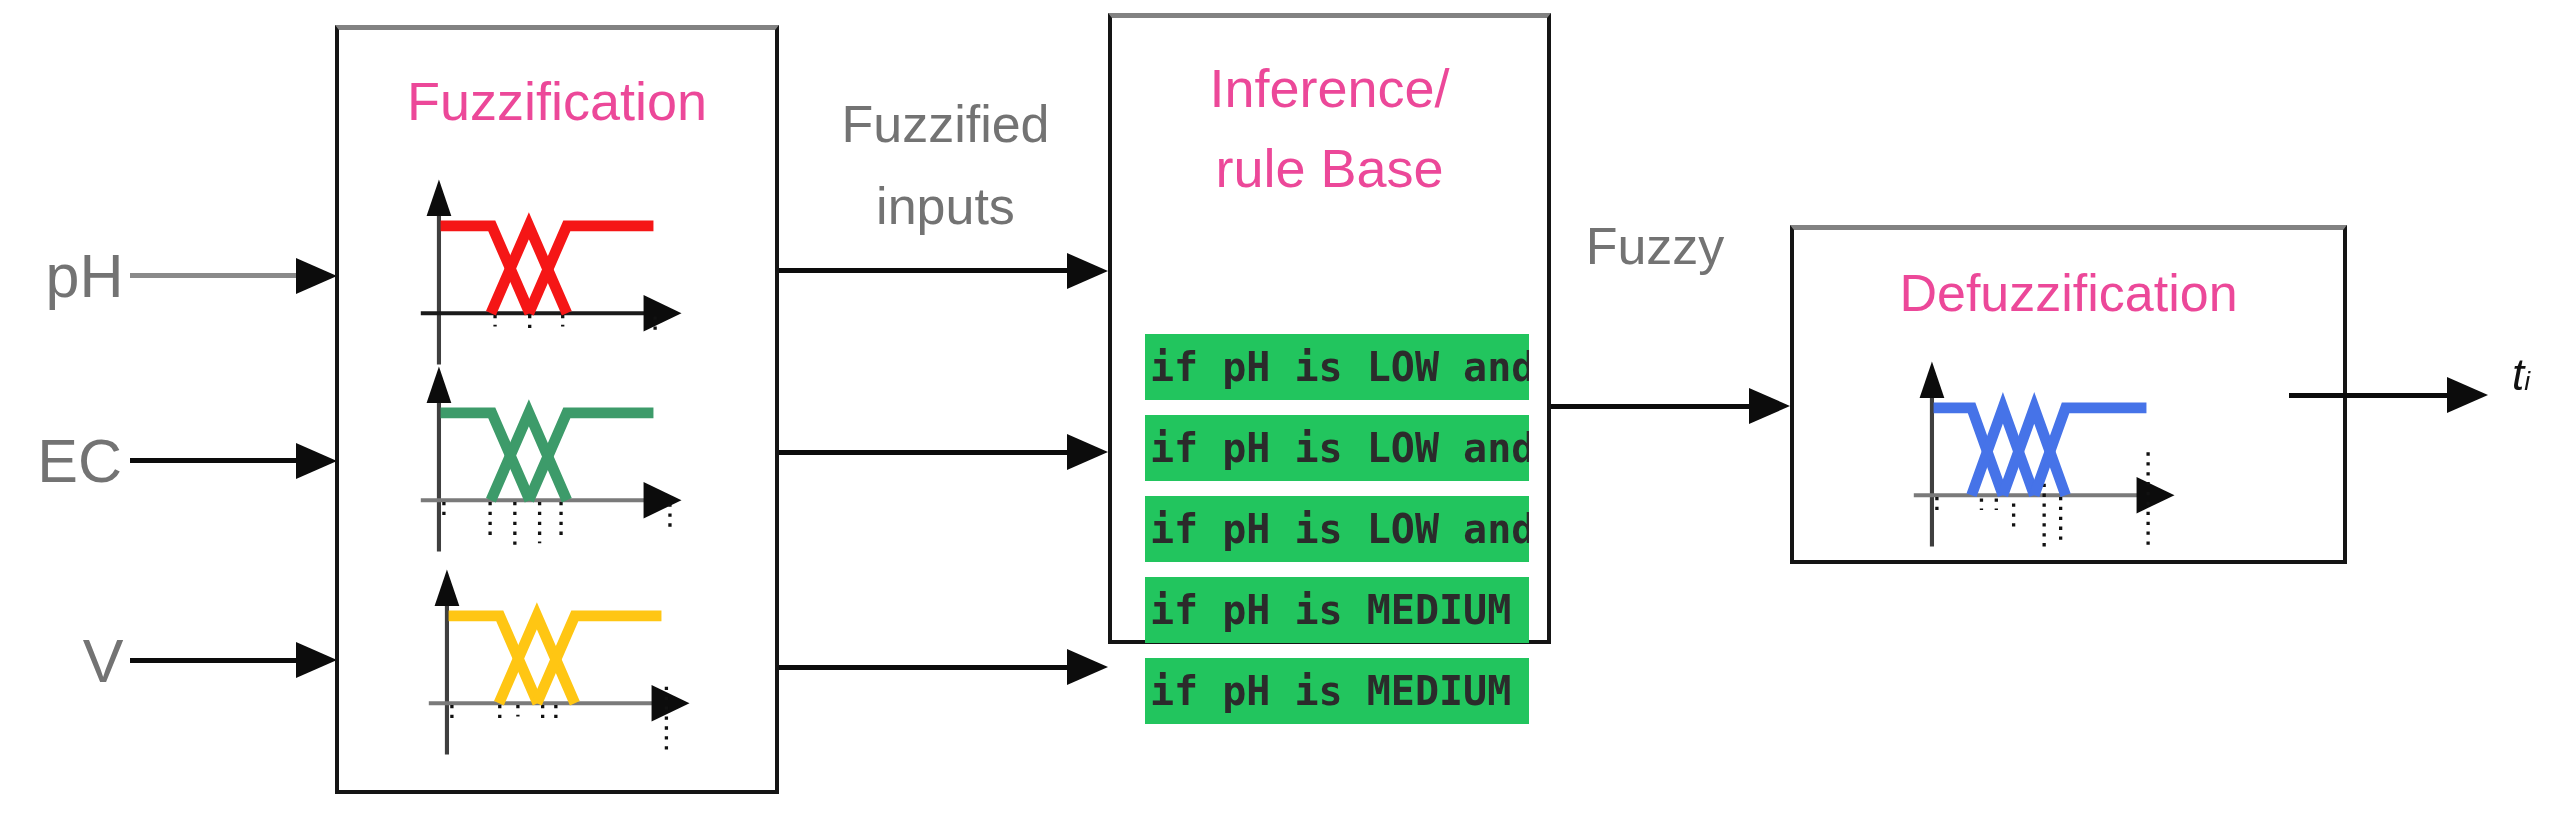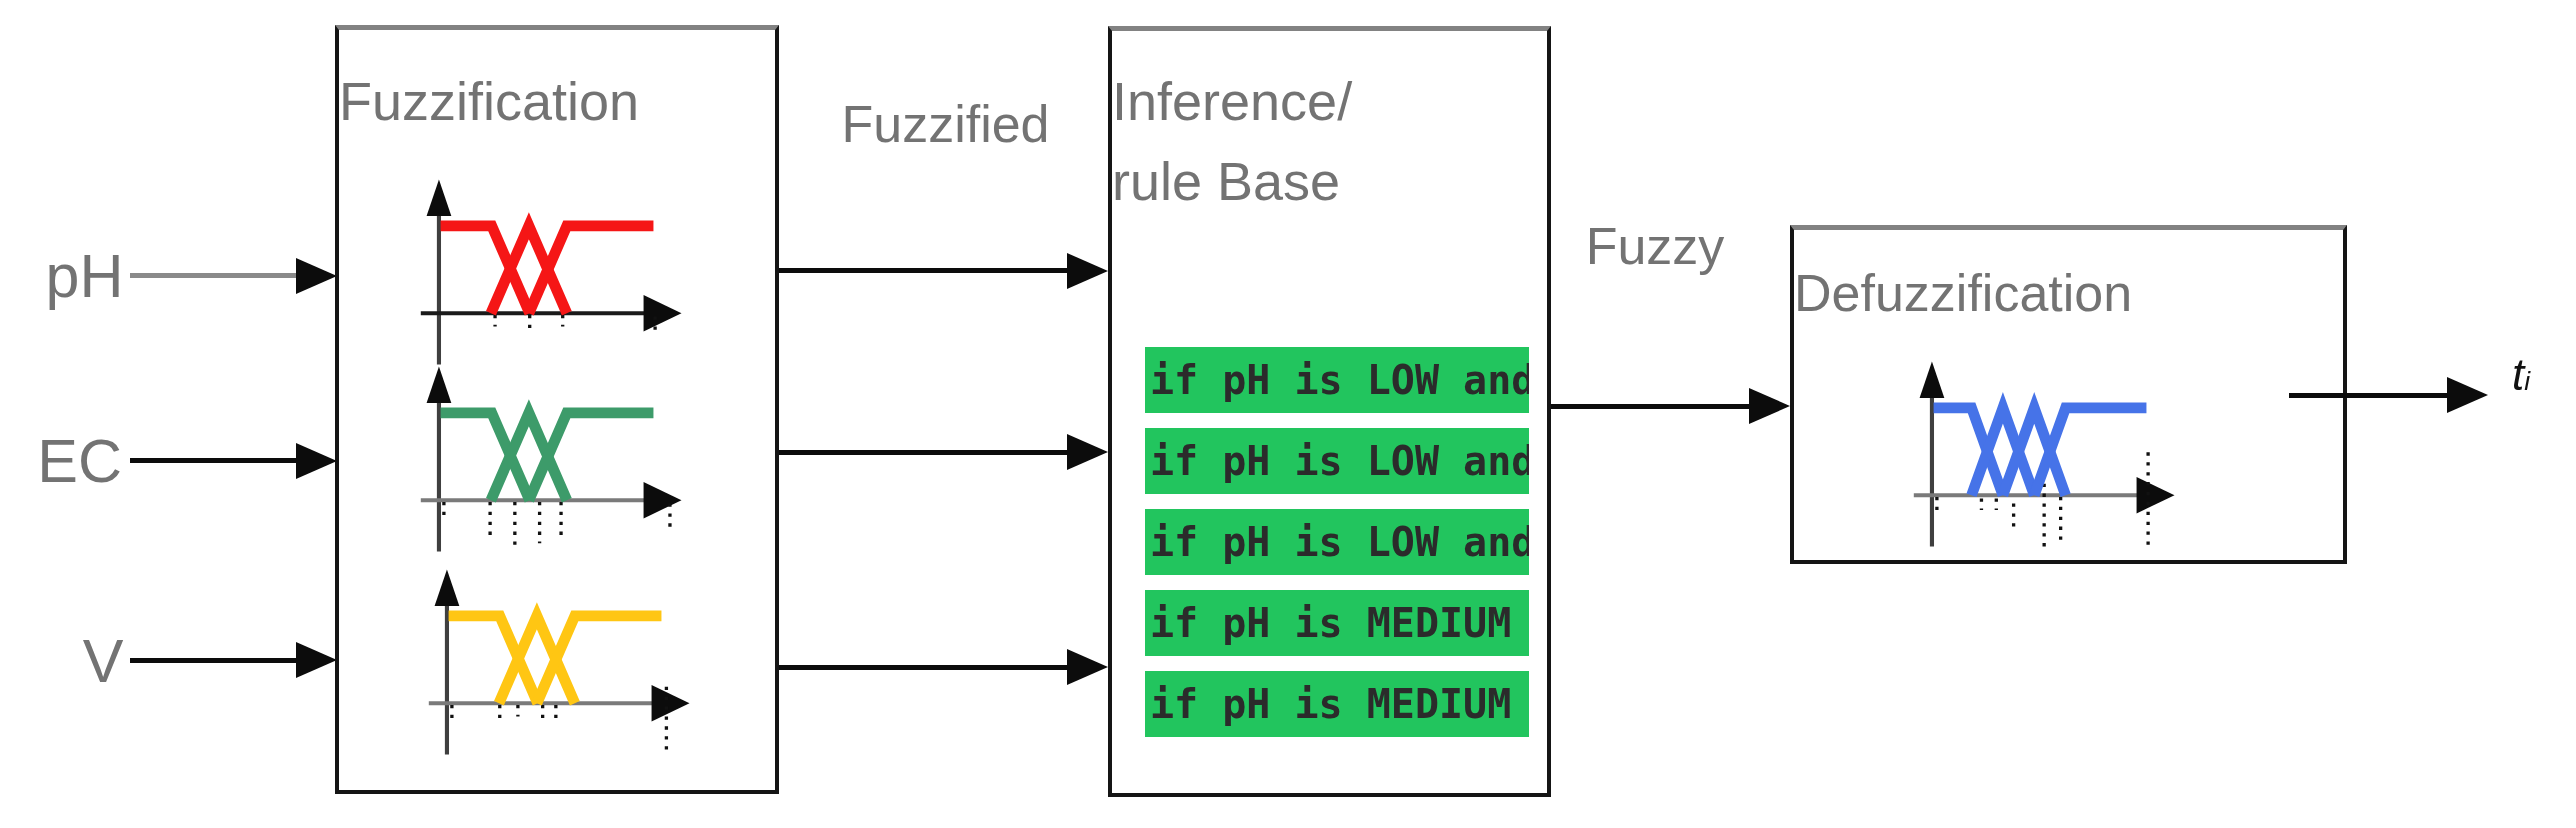--- a/index.html
+++ b/index.html
@@ -38,23 +38,24 @@
   }
   
   .box{
     position:absolute;
     border:4.1px solid #151515;
     border-top:5.8px solid #828282;
     background:#ffffff;
     box-sizing:border-box;
   }
   .box-title{
+    text-align:center;
     font-size:54px;
     line-height:80px;
-    color:#737373;
+    color:#ec4899;
     white-space:nowrap;
   }
   
   .rules{position:absolute;left:33px;right:18px;top:316px;}
   .rule-row{
     height:66px;
     margin-bottom:15px;
     background:#22c55e;
     overflow:hidden;
     white-space:nowrap;
@@ -150,36 +151,37 @@
     <line class="drop" x1="152" y1="172" x2="152" y2="192"></line>
     <line class="drop" x1="168" y1="172" x2="168" y2="192"></line>
     <line class="drop" x1="302" y1="150" x2="302" y2="232"></line>
     <path class="curve" d="M 38 64 L 100 64 L 146 170" stroke="#ffc613"></path>
     <path class="curve" d="M 99 170 L 145 64 L 191 170" stroke="#ffc613"></path>
     <path class="curve" d="M 145 170 L 191 64 L 296 64" stroke="#ffc613"></path>
   </svg>
 
   <div class="flow-label" style="left:793px;top:83px;width:305px;">
     <div>Fuzzified</div>
+    <div>inputs</div>
   </div>
 
   <div class="layer">
     <div class="shaft" style="left:779px;top:268px;width:292px;"></div>
     <div class="head" style="left:1067px;top:253px;"></div>
   </div>
   <div class="layer">
     <div class="shaft" style="left:779px;top:450px;width:292px;"></div>
     <div class="head" style="left:1067px;top:434px;"></div>
   </div>
   <div class="layer">
     <div class="shaft" style="left:779px;top:665px;width:292px;"></div>
     <div class="head" style="left:1067px;top:649px;"></div>
   </div>
 
-  <div class="box" style="left:1108px;top:26px;width:443px;height:771px;">
+  <div class="box" style="left:1108px;top:13px;width:443px;height:631px;">
     <div class="box-title" style="margin-top:30px;">
       <div>Inference/</div>
       <div>rule Base</div>
     </div>
     <div class="rules">
       <div class="rule-row">if pH is LOW and</div>
       <div class="rule-row">if pH is LOW and</div>
       <div class="rule-row">if pH is LOW and</div>
       <div class="rule-row">if pH is MEDIUM</div>
       <div class="rule-row">if pH is MEDIUM</div>

